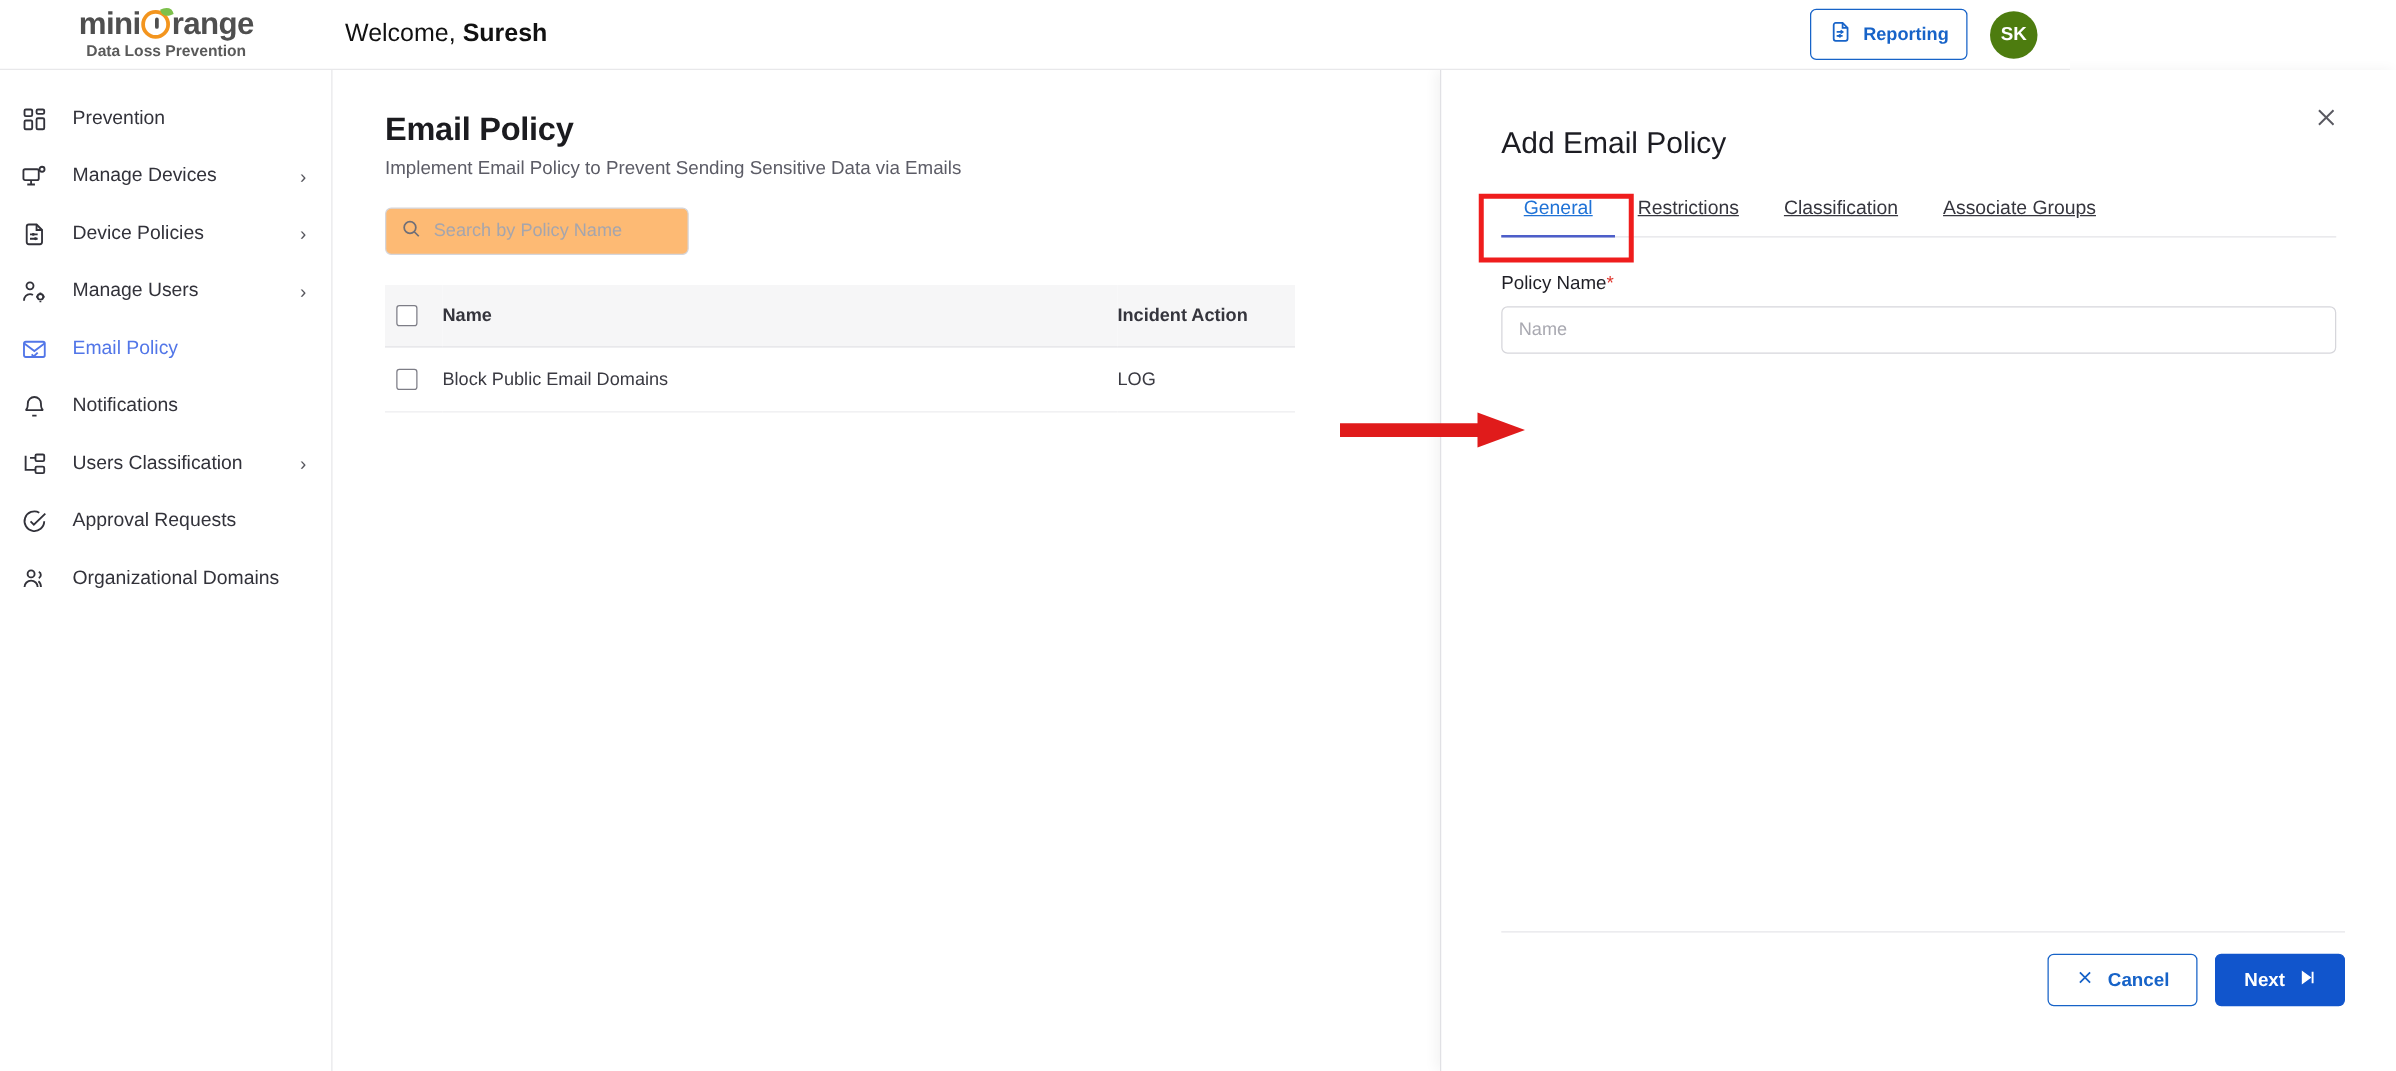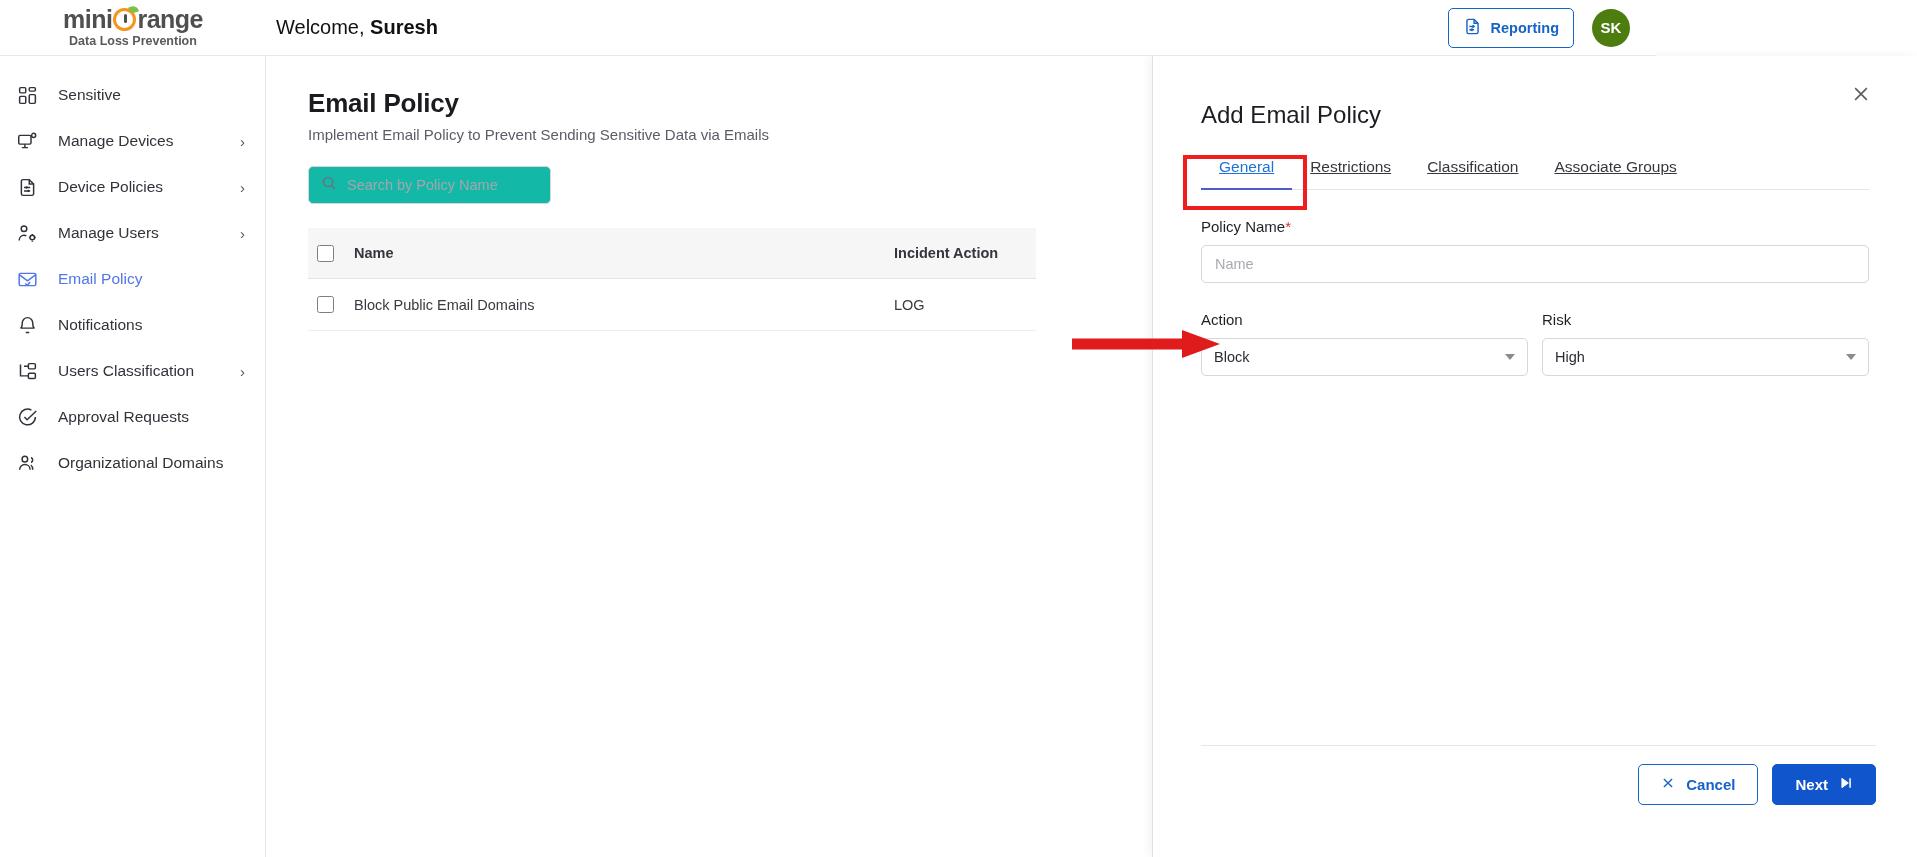--- a/index.html
+++ b/index.html
@@ -67,21 +67,21 @@
   
   .main {
     position: absolute; top: 56px; left: 267px; width: 885px; height: 801px;
     background: #ffffff; padding: 32px 0 0 41px;
   }
   .page-title { font-size: 26px; font-weight: 700; color: #1b1b1f; letter-spacing: -0.2px; }
   .page-sub { font-size: 15px; color: #5c5c66; margin-top: 7px; }
   .search-box {
     margin-top: 23px; width: 243px; height: 38px;
     border: 1px solid #d5d5da; border-radius: 5px;
-    display: flex; align-items: center; gap: 10px; padding: 0 12px; background: #14b8a6;
+    display: flex; align-items: center; gap: 10px; padding: 0 12px; background: #fdba74;
   }
   .search-box input {
     border: none; outline: none; font-size: 14.5px; color: #33333a;
     width: 100%; font-family: inherit; background: transparent;
   }
   .search-box input::placeholder { color: #a5a5ad; }
 
   table.policy-table { margin-top: 24px; width: 728px; border-collapse: collapse; }
   table.policy-table thead th {
     background: #f6f6f7; font-size: 14.5px; font-weight: 700; color: #35353d;
@@ -200,21 +200,21 @@
 
     <div class="nav-item">
       <span class="ico">
         <svg width="21" height="21" viewBox="0 0 24 24" fill="none" stroke="#32323a" stroke-width="1.7">
           <rect x="3" y="3" width="7" height="6" rx="1.2"></rect>
             <rect x="14" y="3" width="7" height="4" rx="1.2"></rect>
           <rect x="3" y="13" width="7" height="8" rx="1.2"></rect>
             <rect x="14" y="11" width="7" height="10" rx="1.2"></rect>
         </svg>
       </span>
-      <span class="lbl">Sensitive</span>
+      <span class="lbl">Prevention</span>
     </div>
 
     <div class="nav-item">
       <span class="ico">
         <svg width="21" height="21" viewBox="0 0 24 24" fill="none" stroke="#32323a" stroke-width="1.7">
           <rect x="2" y="5" width="14" height="10" rx="1.5"></rect>
             <path d="M9 15v4M5.5 19h7"></path>
             <circle cx="19" cy="5" r="2.3"></circle>
         </svg>
       </span>
@@ -356,36 +356,20 @@
       <button class="tab">Classification</button>
       <button class="tab">Associate Groups</button>
     </div>
 
 
     <div class="field-label">
       <span>Policy Name</span><span class="req">*</span>
     </div>
     <input class="text-input" type="text" value="" placeholder="Name" style="">
 
-    <div class="row2">
-      <div class="col-half">
-        <div class="field-label">Action</div>
-        <div class="select-wrap">
-          <span class="select-val">Block</span>
-          <span class="caret"></span>
-        </div>
-      </div>
-      <div class="col-half">
-        <div class="field-label">Risk</div>
-        <div class="select-wrap">
-          <span class="select-val">High</span>
-          <span class="caret"></span>
-        </div>
-      </div>
-    </div>
 
     <div class="drawer-footer">
       <button class="btn btn-cancel">
         <span>
           <svg width="14" height="14" viewBox="0 0 24 24" fill="none" stroke="#1763c8" stroke-width="2.4">
             <path d="M5 5l14 14M19 5L5 19"></path>
           </svg>
         </span>
         <span>Cancel</span>
       </button>

